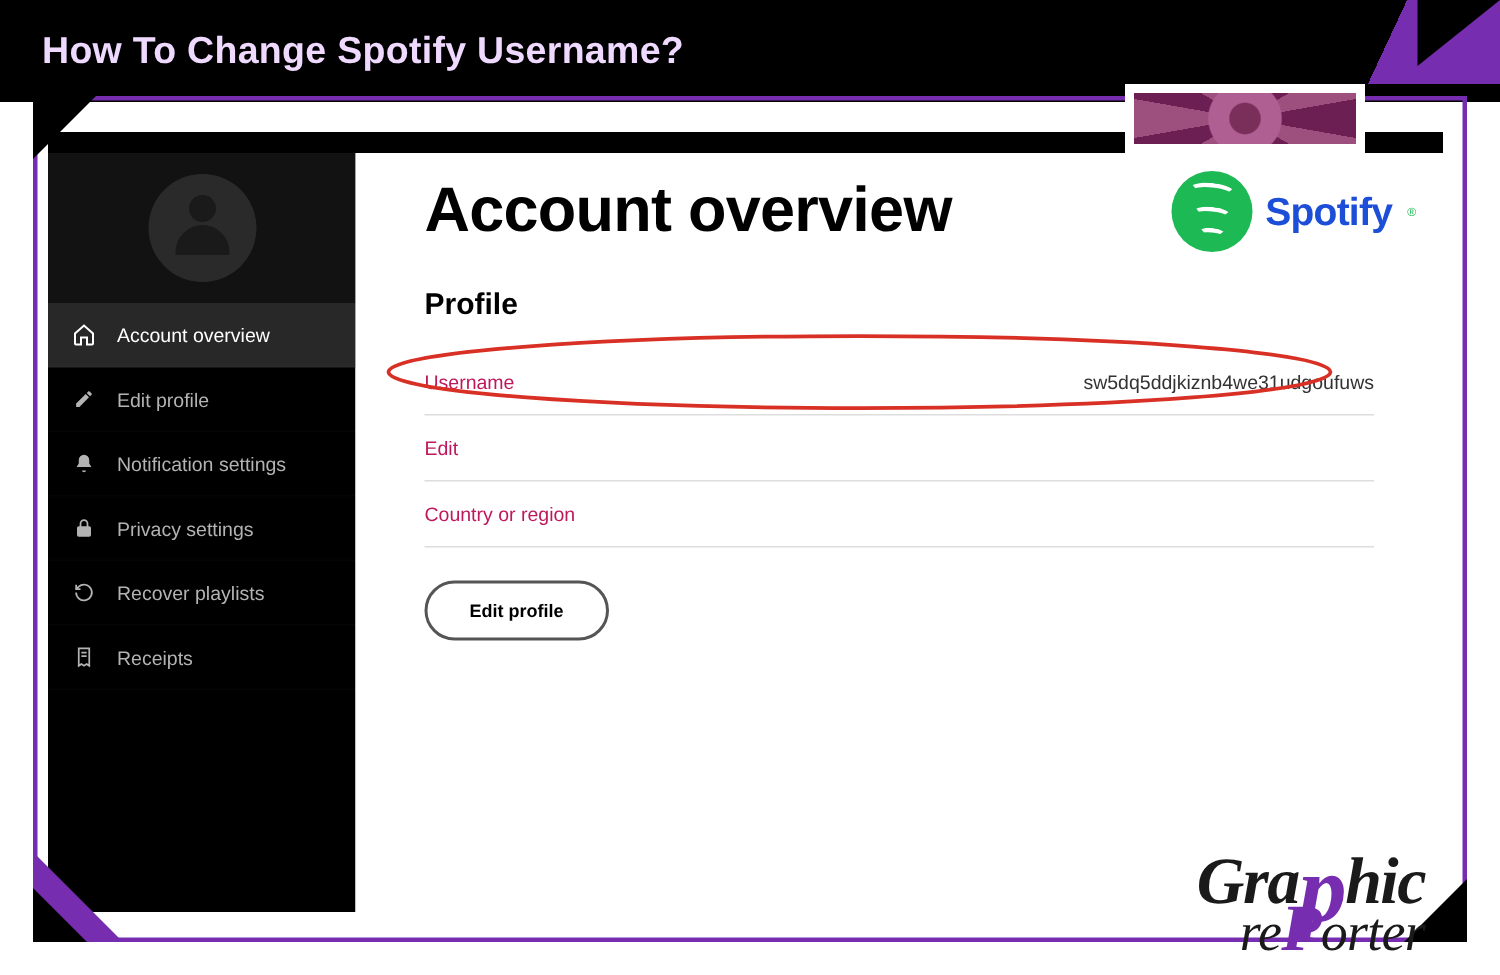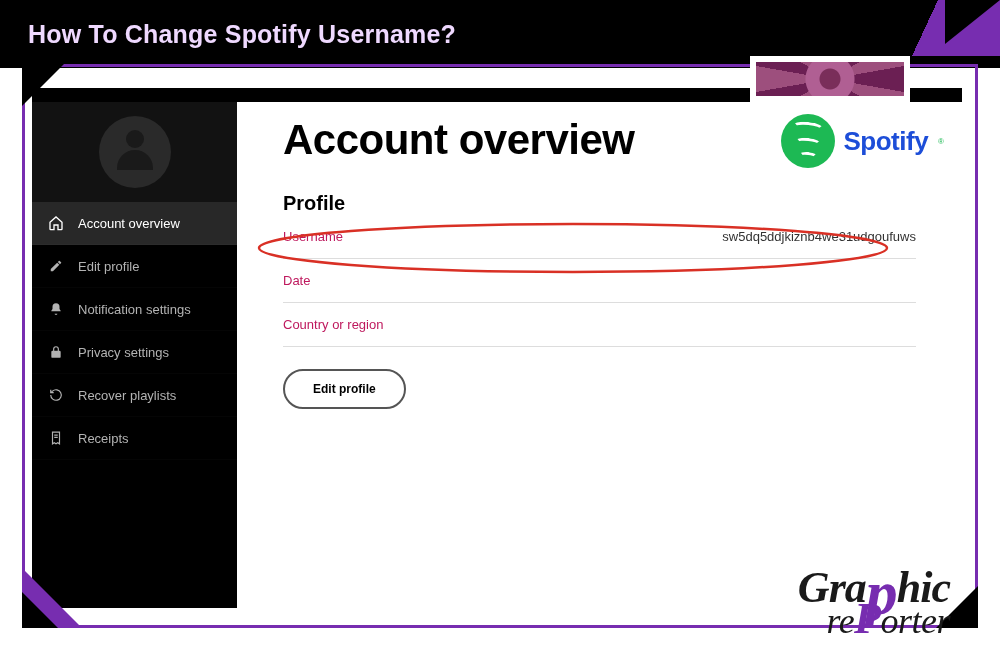--- a/index.html
+++ b/index.html
@@ -174,20 +174,21 @@
     .page-heading {
       font-size: 42px;
       font-weight: 900;
       letter-spacing: -0.5px;
       margin-bottom: 28px;
       color: #000;
     }
     .section-heading {
       font-size: 20px;
       font-weight: 800;
+      margin-bottom: 18px;
       color: #000;
     }
     .field-row {
       display: flex;
       justify-content: space-between;
       align-items: center;
       padding: 14px 0;
       border-bottom: 1px solid #ddd;
       font-size: 13px;
     }
@@ -439,21 +440,21 @@
         <svg viewBox="0 0 640 56" preserveAspectRatio="none">
           <ellipse cx="320" cy="28" rx="314" ry="24" fill="none" stroke="#d93025" stroke-width="2.5"></ellipse>
         </svg>
       </div>
 
       <div class="field-row">
         <span class="field-label">Username</span>
         <span class="field-value">sw5dq5ddjkiznb4we31udgoufuws</span>
       </div>
       <div class="field-row">
-        <span class="field-label">Date</span>
+        <span class="field-label">Edit</span>
         <span class="field-value"></span>
       </div>
       <div class="field-row">
         <span class="field-label">Country or region</span>
         <span class="field-value"></span>
       </div>
 
       <button class="edit-btn">Edit profile</button>
     </main>
 

